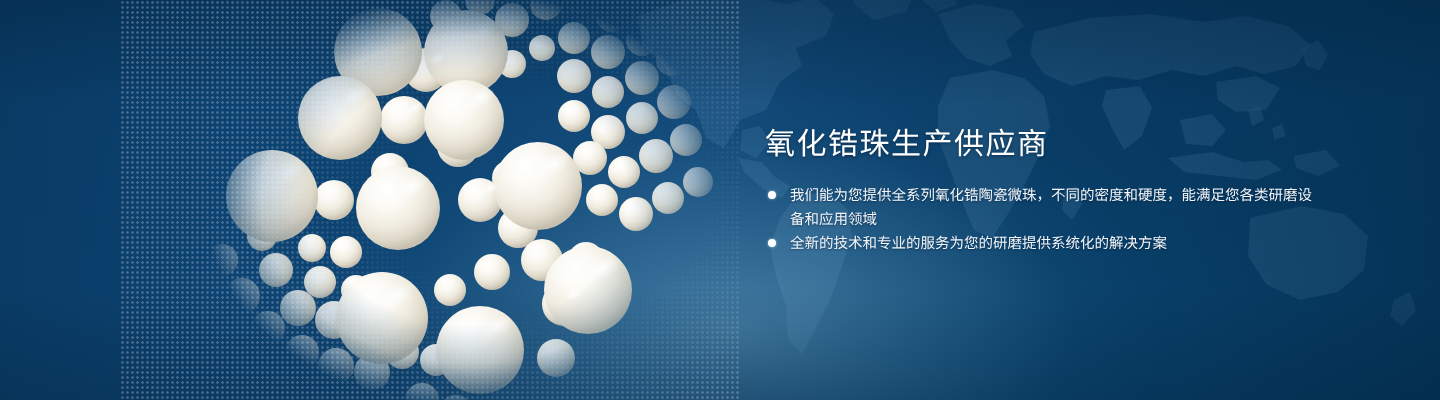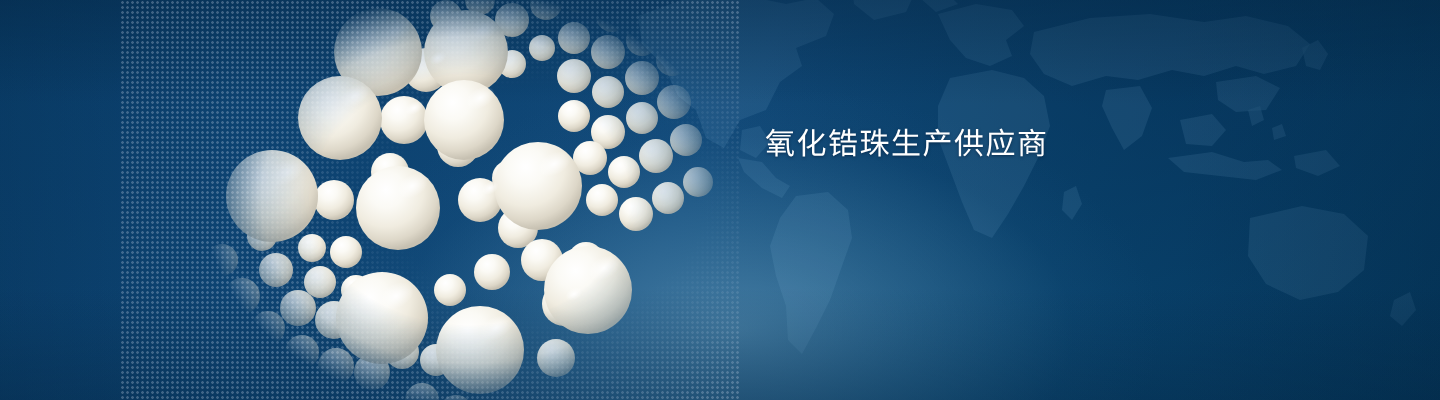--- a/index.html
+++ b/index.html
@@ -307,16 +307,24 @@
           <ellipse cx="340" cy="228" rx="9" ry="6" fill="url(#spec)" transform="rotate(-28 340 228)"></ellipse>
           <ellipse cx="424" cy="334" rx="9" ry="6" fill="url(#spec)" transform="rotate(-28 424 334)"></ellipse>
         </g>
       </g>
     </svg>
   </div>
 
   <div class="text-block">
     <h1 class="headline">氧化锆珠生产供应商</h1>
     <ul class="bullets">
+      <li class="bullet-item">
+        <span class="bullet-dot"></span>
+        <span>我们能为您提供全系列氧化锆陶瓷微珠，不同的密度和硬度，能满足您各类研磨设备和应用领域</span>
+      </li>
+      <li class="bullet-item">
+        <span class="bullet-dot"></span>
+        <span>全新的技术和专业的服务为您的研磨提供系统化的解决方案</span>
+      </li>
     </ul>
   </div>
 
 </div>
 
 </body></html>

